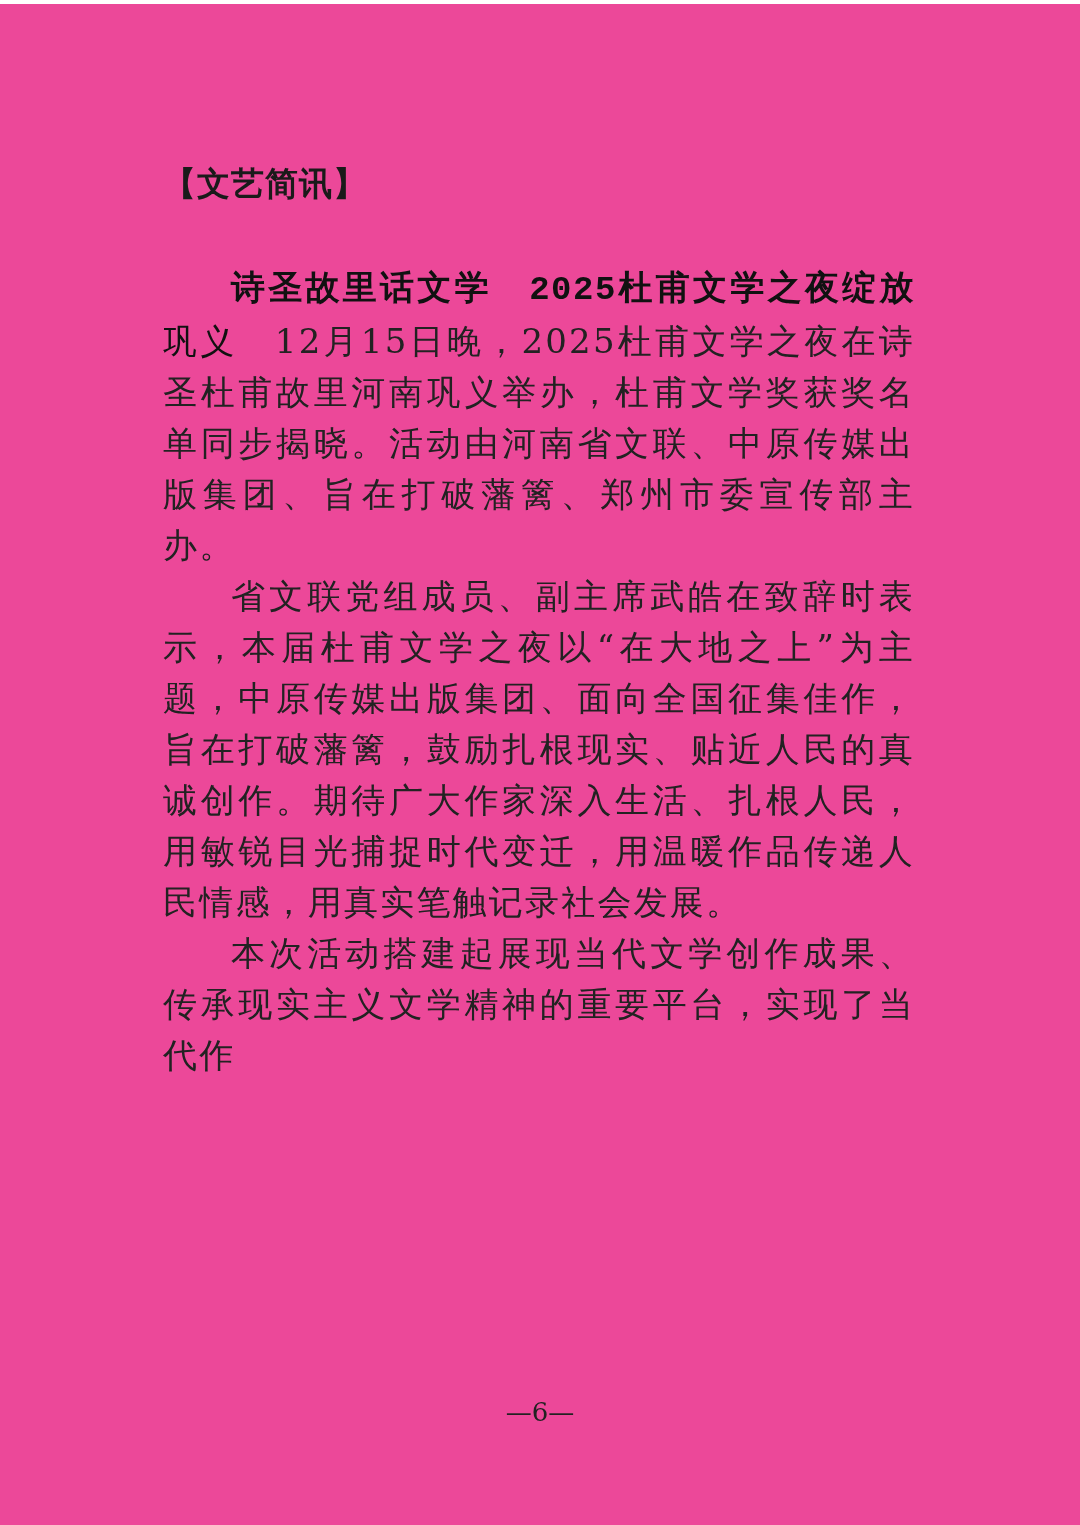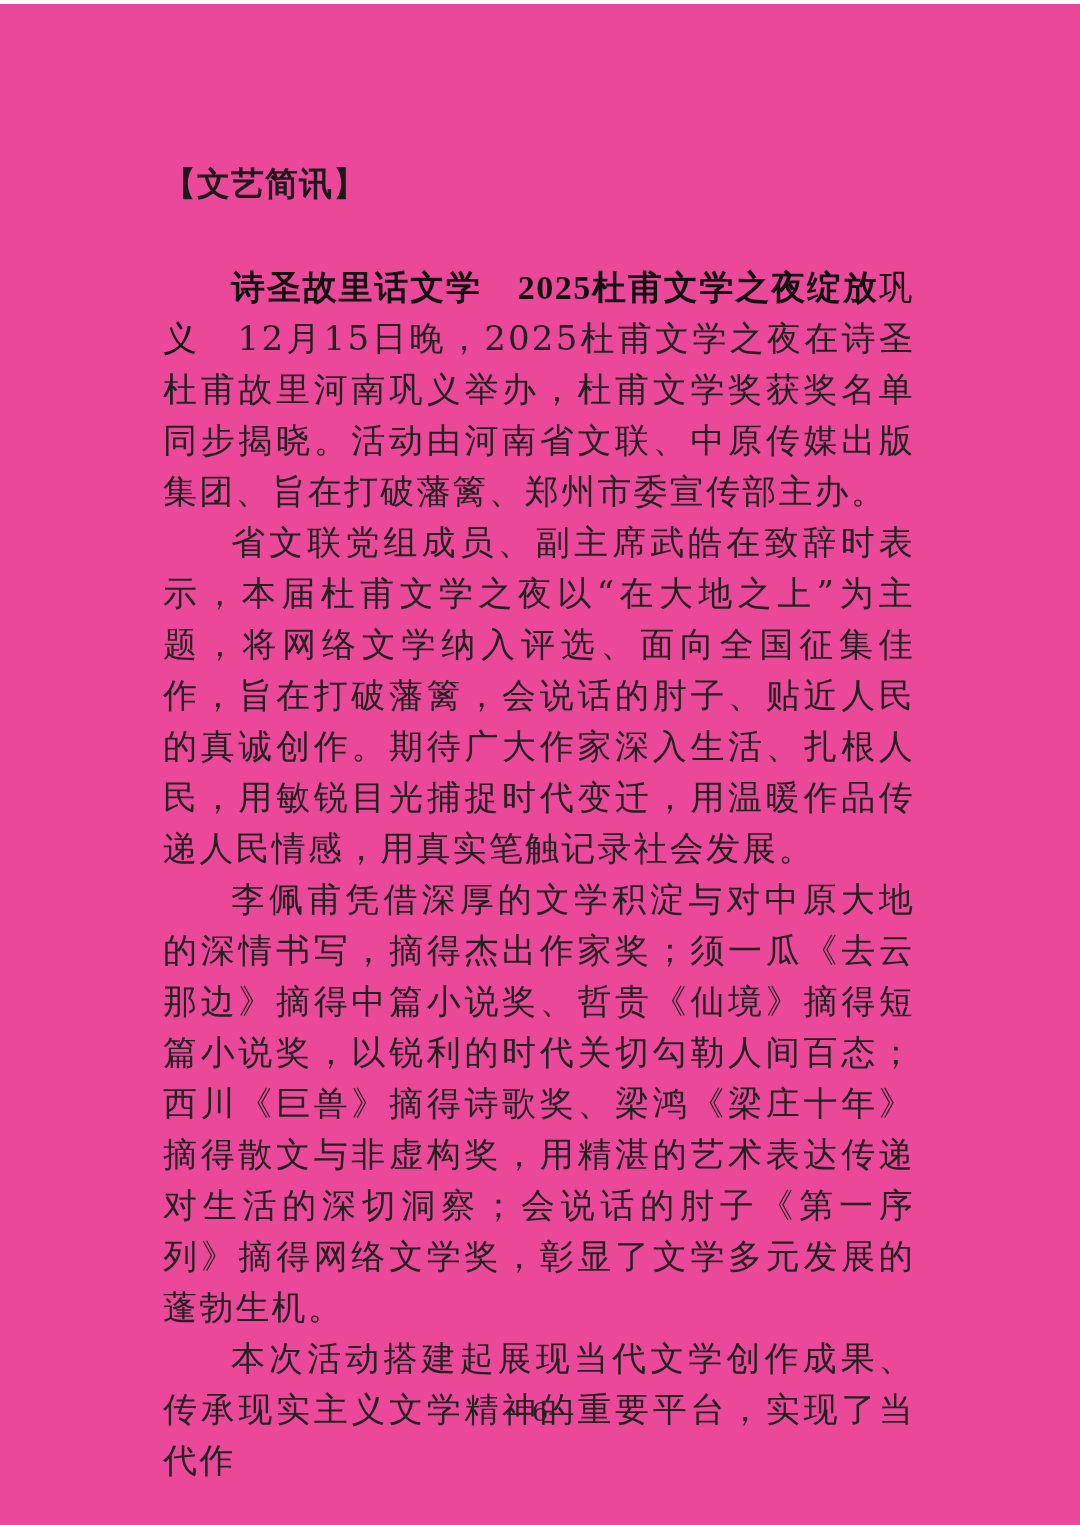--- a/index.html
+++ b/index.html
@@ -43,21 +43,21 @@
       color: #222222;
       text-align: justify;
       text-align-last: left;
       letter-spacing: 2.2px;
     }
     .body-text p {
       margin: 0;
       text-indent: 68px;
     }
     .headline {
-      font-family: Liberation Serif, serif;
+      font-family: Liberation Mono, monospace;
       font-weight: bold;
       letter-spacing: 1.5px;
       color: #111111;
     }
     .headline-place {
       font-family: "DejaVu Sans", sans-serif;
       font-weight: normal;
       color: #111111;
     }
     .page-number {
@@ -73,19 +73,18 @@
     }
   </style>
 </head>
 <body>
 
 <div class="page">
   <div class="section-tag">【文艺简讯】</div>
 
   <div class="body-text">
     <p><span class="headline">诗圣故里话文学　2025杜甫文学之夜绽放</span><span class="headline-place">巩义</span><span>　12月15日晚，2025杜甫文学之夜在诗圣杜甫故里河南巩义举办，杜甫文学奖获奖名单同步揭晓。活动由河南省文联、中原传媒出版集团、旨在打破藩篱、郑州市委宣传部主办。</span></p>
-    <p>省文联党组成员、副主席武皓在致辞时表示，本届杜甫文学之夜以“在大地之上”为主题，将网络文学纳入评选、面向全国征集佳作，旨在打破藩篱，会说话的肘子、贴近人民的真诚创作。期待广大作家深入生活、扎根人民，用敏锐目光捕捉时代变迁，用温暖作品传递人民情感，用真实笔触记录社会发展。</p>
-    <p>李佩甫凭借深厚的文学积淀与对中原大地的深情书写，摘得杰出作家奖；须一瓜《去云那边》摘得中篇小说奖、哲贵《仙境》摘得短篇小说奖，以锐利的时代关切勾勒人间百态；西川《巨兽》摘得诗歌奖、梁鸿《梁庄十年》摘得散文与非虚构奖，用精湛的艺术表达传递对生活的深切洞察；会说话的肘子《第一序列》摘得网络文学奖，彰显了文学多元发展的蓬勃生机。</p>
+    <p>省文联党组成员、副主席武皓在致辞时表示，本届杜甫文学之夜以“在大地之上”为主题，中原传媒出版集团、面向全国征集佳作，旨在打破藩篱，鼓励扎根现实、贴近人民的真诚创作。期待广大作家深入生活、扎根人民，用敏锐目光捕捉时代变迁，用温暖作品传递人民情感，用真实笔触记录社会发展。</p>
     <p>本次活动搭建起展现当代文学创作成果、传承现实主义文学精神的重要平台，实现了当代作</p>
   </div>
 
   <div class="page-number">—6—</div>
 </div>
 
 </body></html>

